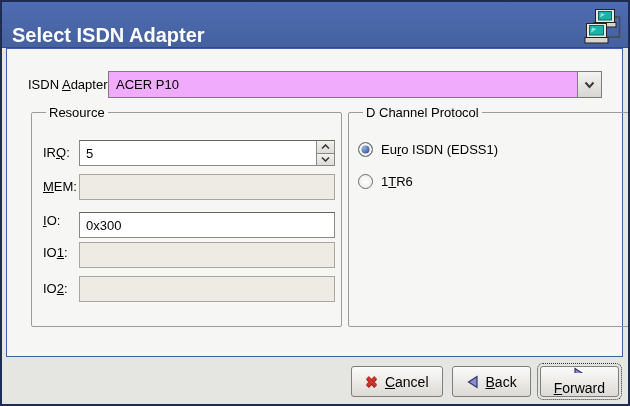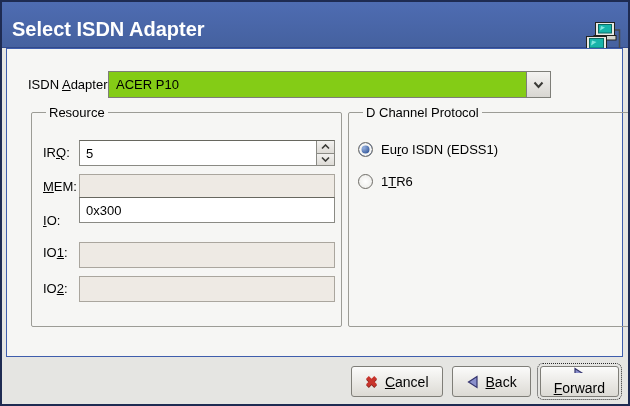--- a/index.html
+++ b/index.html
@@ -9,34 +9,34 @@
     position: relative; width: 630px; height: 406px;
     border: 2px solid #1e2b52; background: #e5e5e2;
     font-family: "Liberation Sans", sans-serif; font-size: 13px; color: #000;
     overflow: hidden;
   }
 
   .titlebar {
     position: absolute; left: 0; top: 0; right: 0; height: 46px;
     background: linear-gradient(#4e6cb2, #45619f);
     border-bottom: 1px solid #32498a;
-    display: flex; align-items: flex-start; padding: 16px 6px 0 10px;
+    display: flex; align-items: flex-end; padding: 16px 6px 0 10px;
   }
   .titlebar .title { flex: 1; color: #fff; font-weight: bold; font-size: 20px; }
   .titlebar .tb-icon { width: 40px; height: 40px; margin-top: 2px; }
 
   .content {
     position: absolute; left: 4px; top: 46px; width: 617px; height: 309px;
     background: #f6f6f4; border: 1px solid #3e5dac;
   }
 
   .adapter-label { position: absolute; left: 21px; top: 28px; }
   .combo {
-    position: absolute; left: 101px; top: 22px; width: 443px; height: 27px;
-    border: 1px solid #7e7e78; background: #84cc16; display: flex; cursor: default;
+    position: absolute; left: 101px; top: 22px; width: 494px; height: 27px;
+    border: 1px solid #7e7e78; background: #f0abfc; display: flex; cursor: default;
   }
   .combo-value { flex: 1; padding: 5px 7px 0 7px; font-size: 13px; overflow: hidden; white-space: nowrap; }
   .combo-btn {
     width: 24px; border-left: 1px solid #7e7e78;
     background: linear-gradient(#f4f3f1, #d8d6d1);
     display: flex; align-items: center; justify-content: center;
   }
 
   fieldset.group {
     position: absolute; border: 1px solid #9c9c96; border-radius: 2px;
@@ -142,21 +142,21 @@
           </button>
         </span>
       </div>
 
       <span class="res-label" style="top:59px"><span></span><span class="mn">M</span><span>EM:</span></span>
       <div class="tfield-wrap disabled" style="top:54px">
         <input class="tfield" disabled="" value="" style="">
       </div>
 
       <span class="res-label" style="top:93px"><span></span><span class="mn">I</span><span>O:</span></span>
-      <div class="tfield-wrap" style="top:77px">
+      <div class="tfield-wrap" style="top:92px">
         <input class="tfield" value="0x300" style="">
       </div>
 
       <span class="res-label" style="top:125px"><span>IO</span><span class="mn">1</span><span>:</span></span>
       <div class="tfield-wrap disabled" style="top:122px">
         <input class="tfield" disabled="" value="" style="">
       </div>
 
       <span class="res-label" style="top:161px"><span>IO</span><span class="mn">2</span><span>:</span></span>
       <div class="tfield-wrap disabled" style="top:156px">

